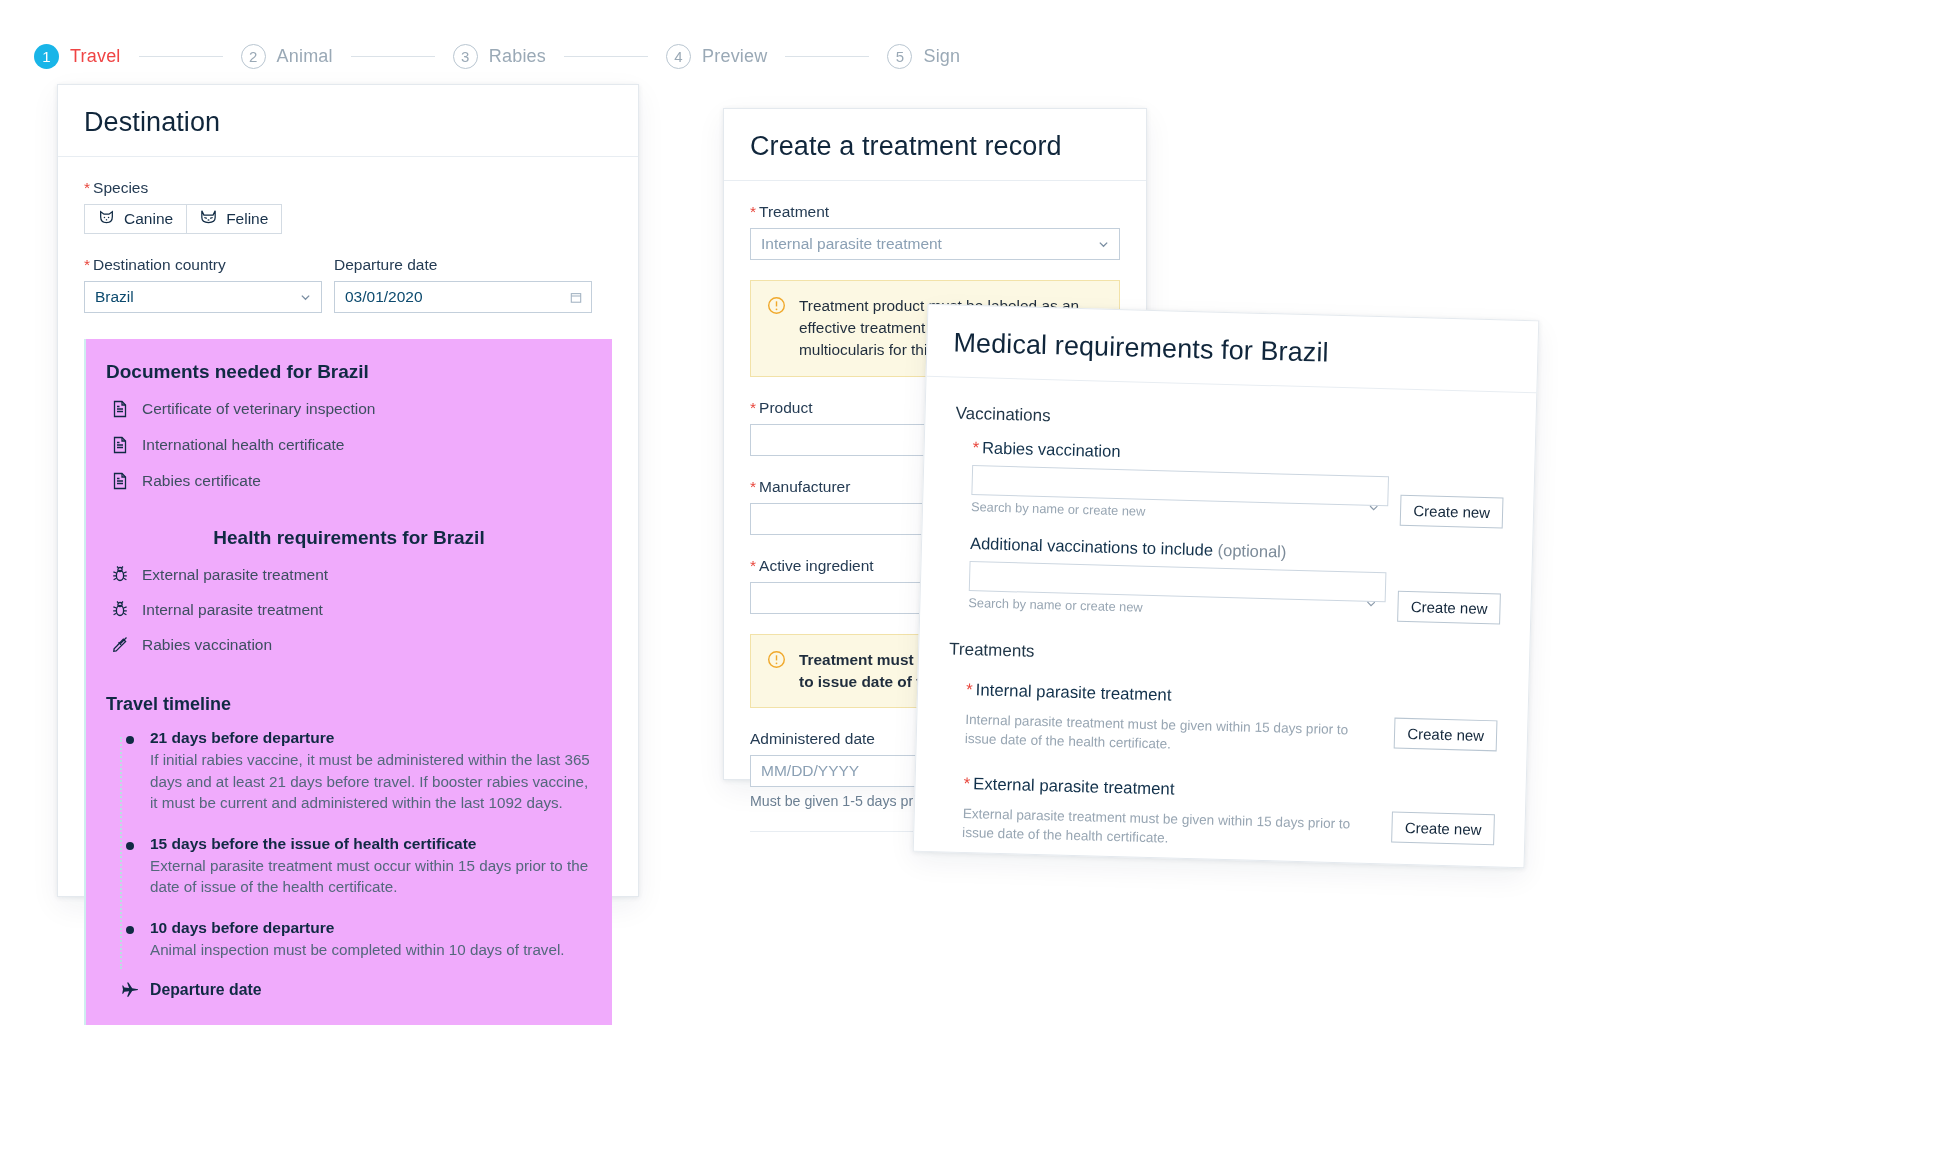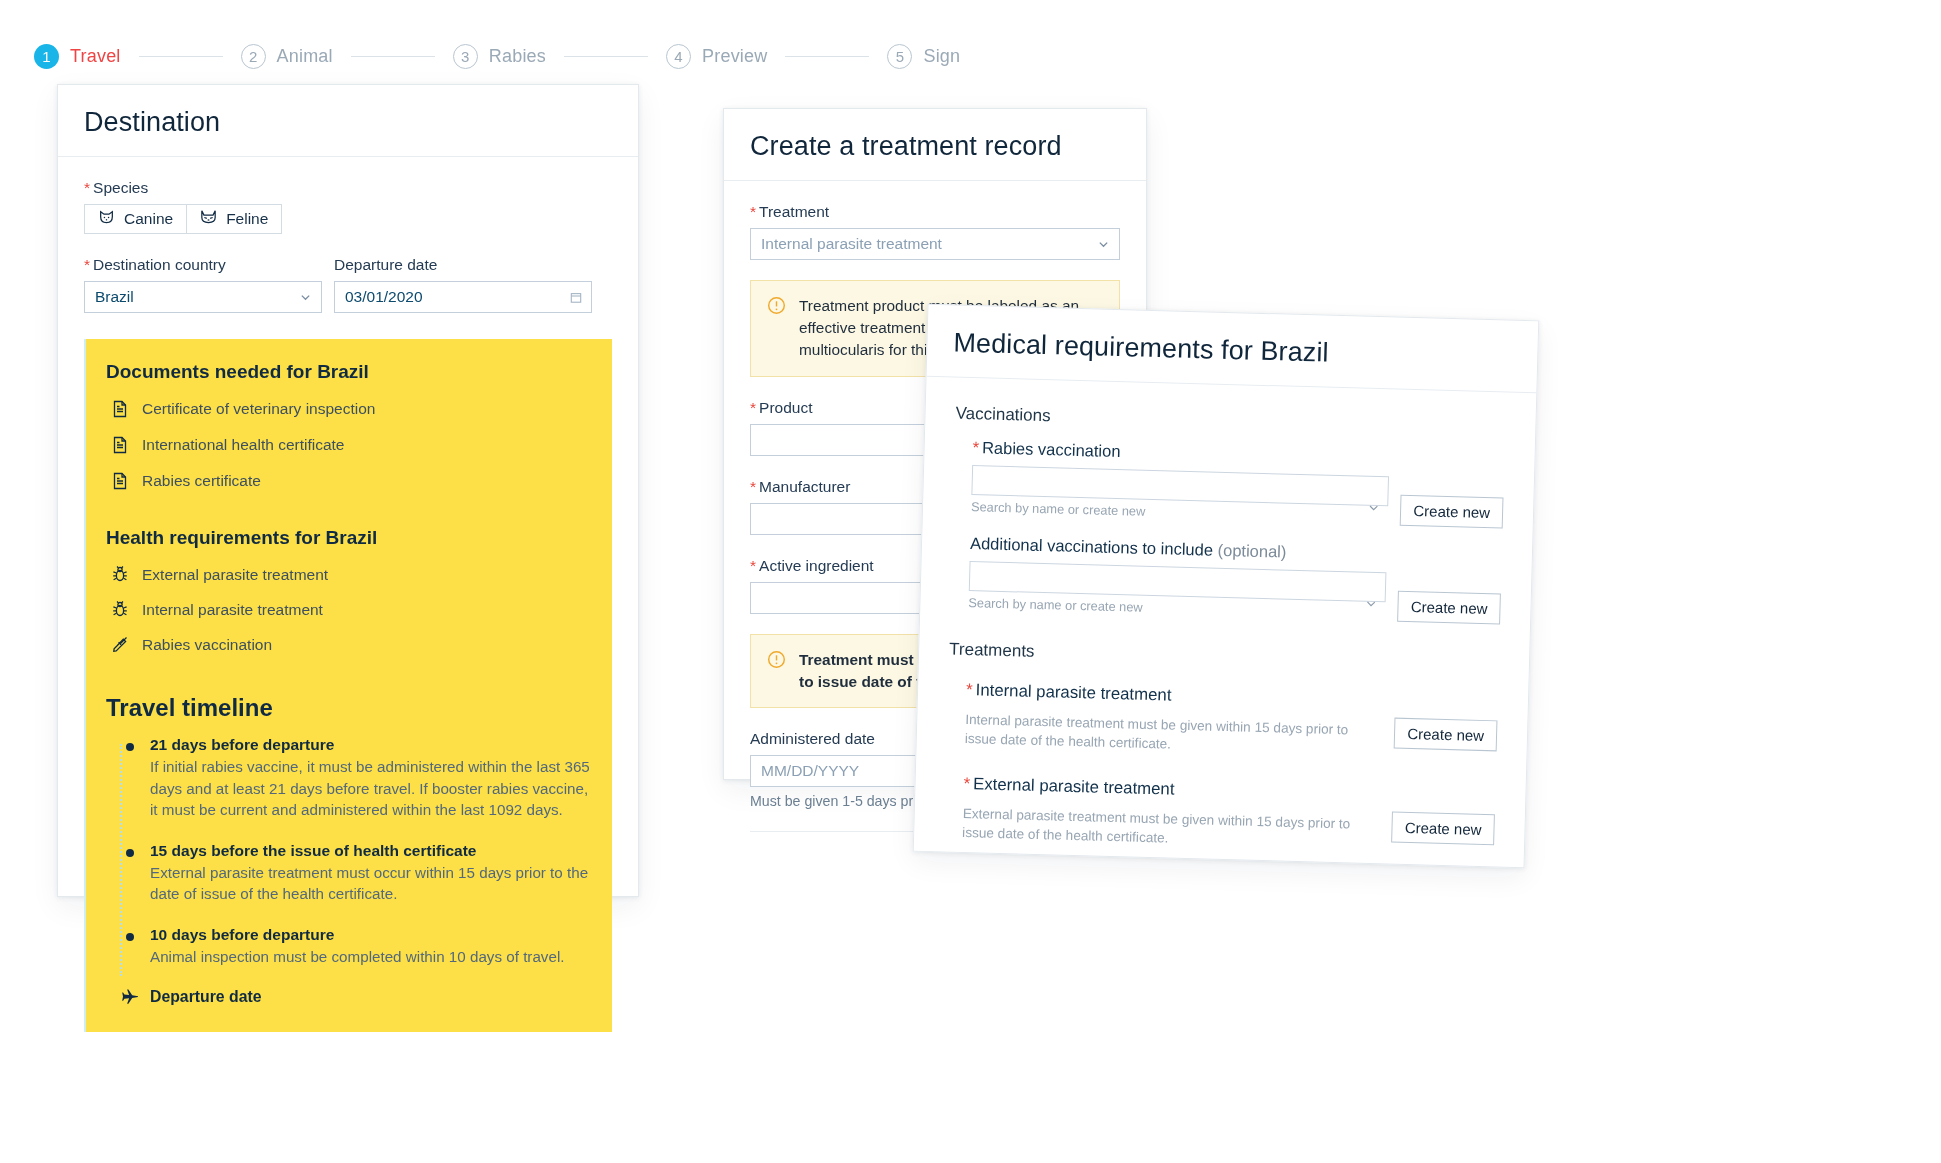--- a/index.html
+++ b/index.html
@@ -66,32 +66,32 @@
     display: flex; align-items: center; gap: 9px;
     padding: 0 13px; font-size: 15.5px; color: #173049;
   }
   .species-btn + .species-btn { border-left: none; }
 
   .row2 { display: flex; gap: 12px; margin-top: 22px; }
   .col-country { width: 238px; }
   .col-date { width: 258px; }
 
   .info-panel {
-    background: #fde047; margin: 26px 0 0 0; padding: 22px 20px 26px 20px;
+    background: #f0abfc; margin: 26px 0 0 0; padding: 22px 20px 26px 20px;
     border-left: 2px solid #cfeeef;
   }
   .info-h { font-size: 19px; font-weight: 700; color: #102a43; margin-bottom: 10px; }
-  .info-h2 { font-size: 19px; font-weight: 700; color: #102a43; margin: 26px 0 10px 0; }
+  .info-h2 { font-size: 19px; font-weight: 700; color: #102a43; margin: 26px 0 10px 0; text-align: center; }
   .doc-item {
     display: flex; align-items: flex-start; gap: 14px;
     font-size: 15.5px; color: #3d4f60; padding: 7px 0 7px 6px;
   }
   .doc-item svg { flex: 0 0 auto; }
 
-  .tl-h { font-size: 24px; font-weight: 700; color: #102a43; margin: 30px 0 14px 0; }
+  .tl-h { font-size: 18px; font-weight: 700; color: #102a43; margin: 30px 0 14px 0; }
   .timeline { position: relative; padding-left: 10px; }
   .tl-dotline {
     position: absolute; left: 14px; top: 8px; bottom: 30px;
     border-left: 2px dotted #b9dfe2;
   }
   .tl-item { position: relative; padding-left: 34px; margin-bottom: 21px; }
   .tl-bullet {
     position: absolute; left: 10px; top: 7px;
     width: 8px; height: 8px; border-radius: 50%; background: #102a43;
   }

